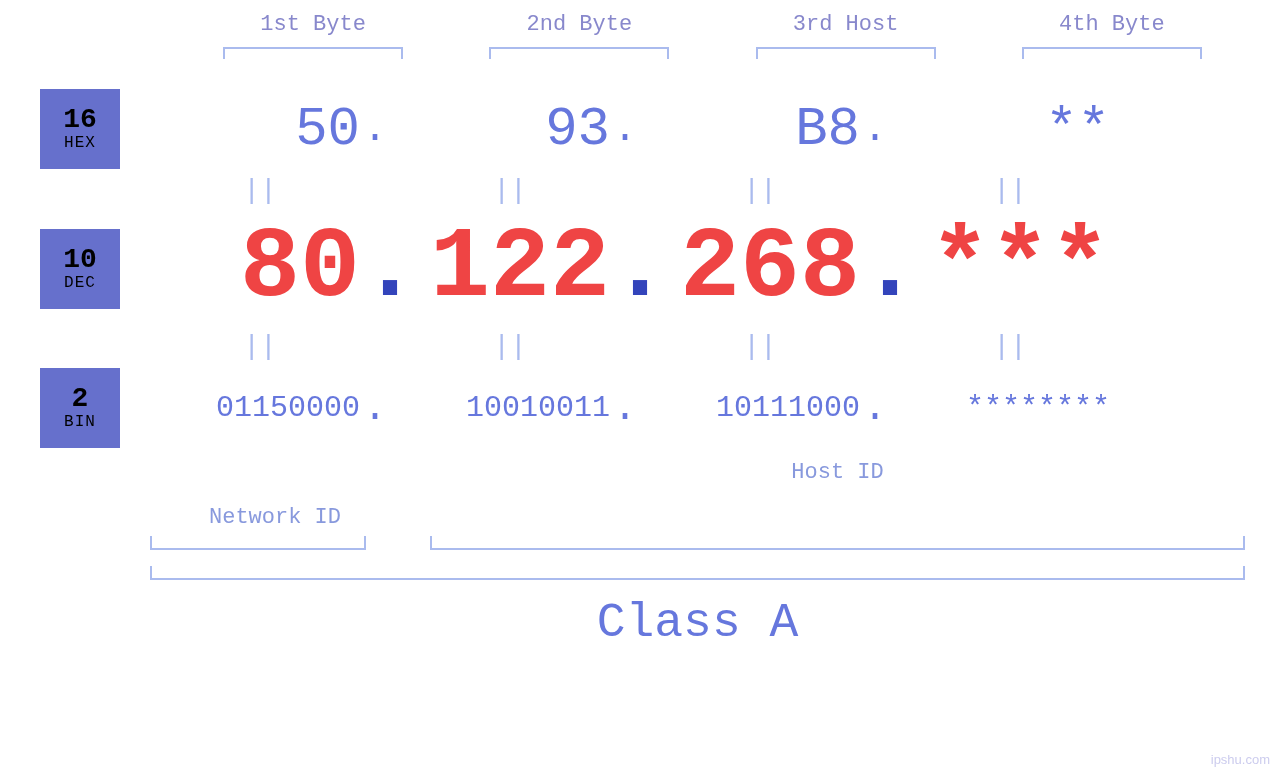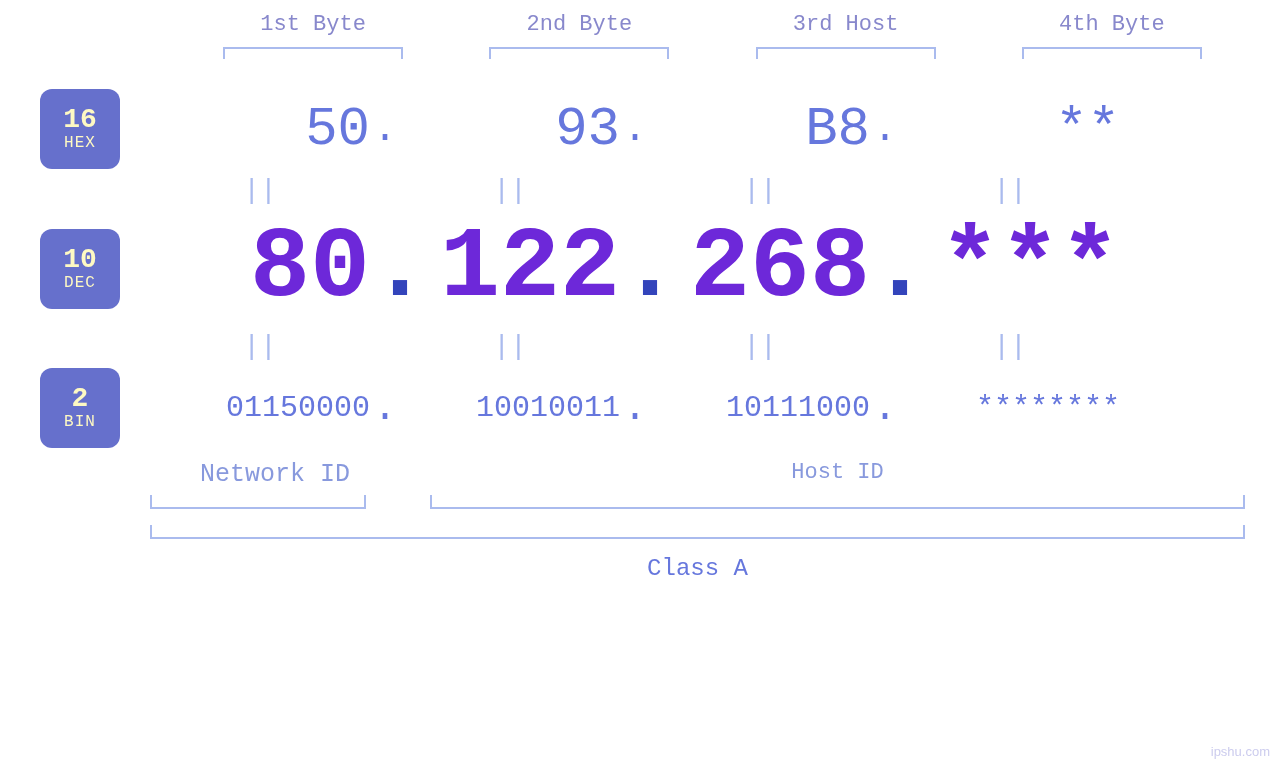--- a/index.html
+++ b/index.html
@@ -56,28 +56,28 @@
     .data-row {
       display: flex;
       align-items: center;
       position: relative;
     }
 
     .badge {
       width: 80px;
       height: 80px;
       background: #6670cc;
-      border-radius: 12px;
+      border-radius: 0;
       display: flex;
       flex-direction: column;
       align-items: center;
       justify-content: center;
-      color: #fef9c3;
+      color: #000000;
       flex-shrink: 0;
-      margin-right: 30px;
+      margin-right: 20px;
     }
 
     .badge-number {
       font-size: 28px;
       font-weight: bold;
       line-height: 1;
     }
 
     .badge-label {
       font-size: 16px;
@@ -97,21 +97,21 @@
       color: #6677dd;
     }
 
     .hex-value {
       font-size: 54px;
     }
 
     .dec-value {
       font-size: 100px;
       font-weight: bold;
-      color: #6d28d9;
+      color: #ef4444;
     }
 
     .bin-value {
       font-size: 30px;
     }
 
     .dot {
       color: #3344bb;
       font-size: 100px;
       font-weight: bold;
@@ -139,21 +139,21 @@
       color: #aabbee;
       font-size: 28px;
     }
 
     .equals-spacer {
       width: 30px;
     }
 
     .watermark {
       position: absolute;
-      bottom: 8px;
+      bottom: 0;
       right: 15px;
       color: #ccccee;
       font-size: 13px;
       font-family: Arial, sans-serif;
     }
   </style>
 </head>
 <body>
 
 <div class="container">
@@ -236,33 +236,33 @@
       <div class="dot-small">.</div>
       <div class="byte-value bin-value">10111000</div>
       <div class="dot-small">.</div>
       <div class="byte-value bin-value">********</div>
     </div>
   </div>
 
   <div style="margin-left: 110px; margin-top: 12px;">
 
     <div style="display:flex; gap: 0;">
-      <div style="width:250px; text-align:center; color:#8899dd; font-size:25px; font-family:'Courier New',monospace;">Network ID</div>
+      <div style="width:250px; text-align:center; color:#8899dd; font-size:22px; font-family:'Courier New',monospace;margin-top:45px;">Network ID</div>
       <div style="width:30px;"></div>
       <div style="flex:1; text-align:center; color:#8899dd; font-size:22px; font-family:'Courier New',monospace;">Host ID</div>
     </div>
 
     <div style="display:flex; margin-top:6px;">
 
       <div style="width:216px; height:14px; border-bottom:2px solid #aabbee; border-left:2px solid #aabbee; border-right:2px solid #aabbee;"></div>
       <div style="width:64px;"></div>
 
       <div style="flex:1; height:14px; border-bottom:2px solid #aabbee; border-left:2px solid #aabbee; border-right:2px solid #aabbee;"></div>
     </div>
 
     <div style="width:100%; height:14px; border-bottom:2px solid #aabbee; border-left:2px solid #aabbee; border-right:2px solid #aabbee; margin-top:16px;"></div>
 
-    <div style="text-align:center; color:#6677dd; font-size:24px; font-family:'Courier New',monospace; margin-top:16px;">Class A</div>
+    <div style="text-align:center; color:#6677dd; font-size:48px; font-family:'Courier New',monospace; margin-top:16px;">Class A</div>
   </div>
 
   <div class="watermark">ipshu.com</div>
 
 </div>
 
 </body></html>

